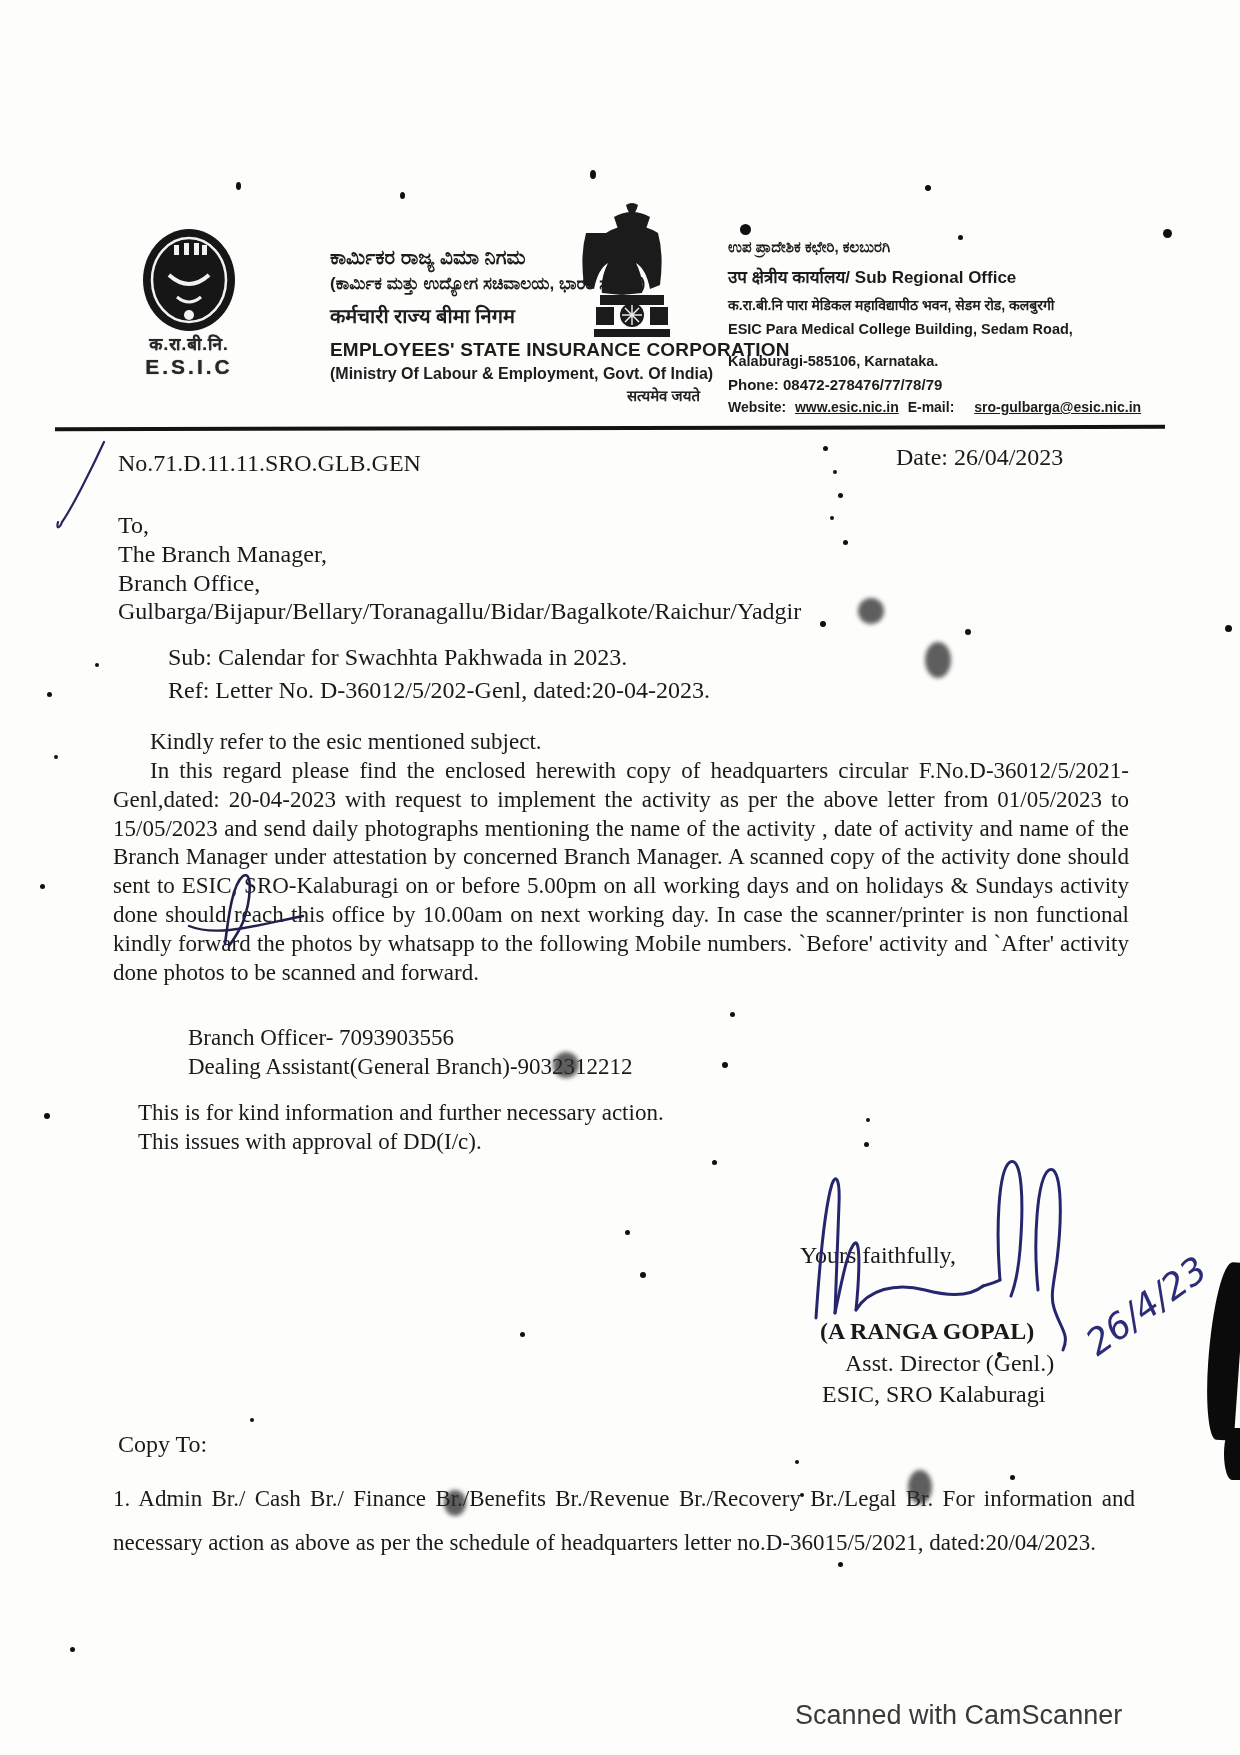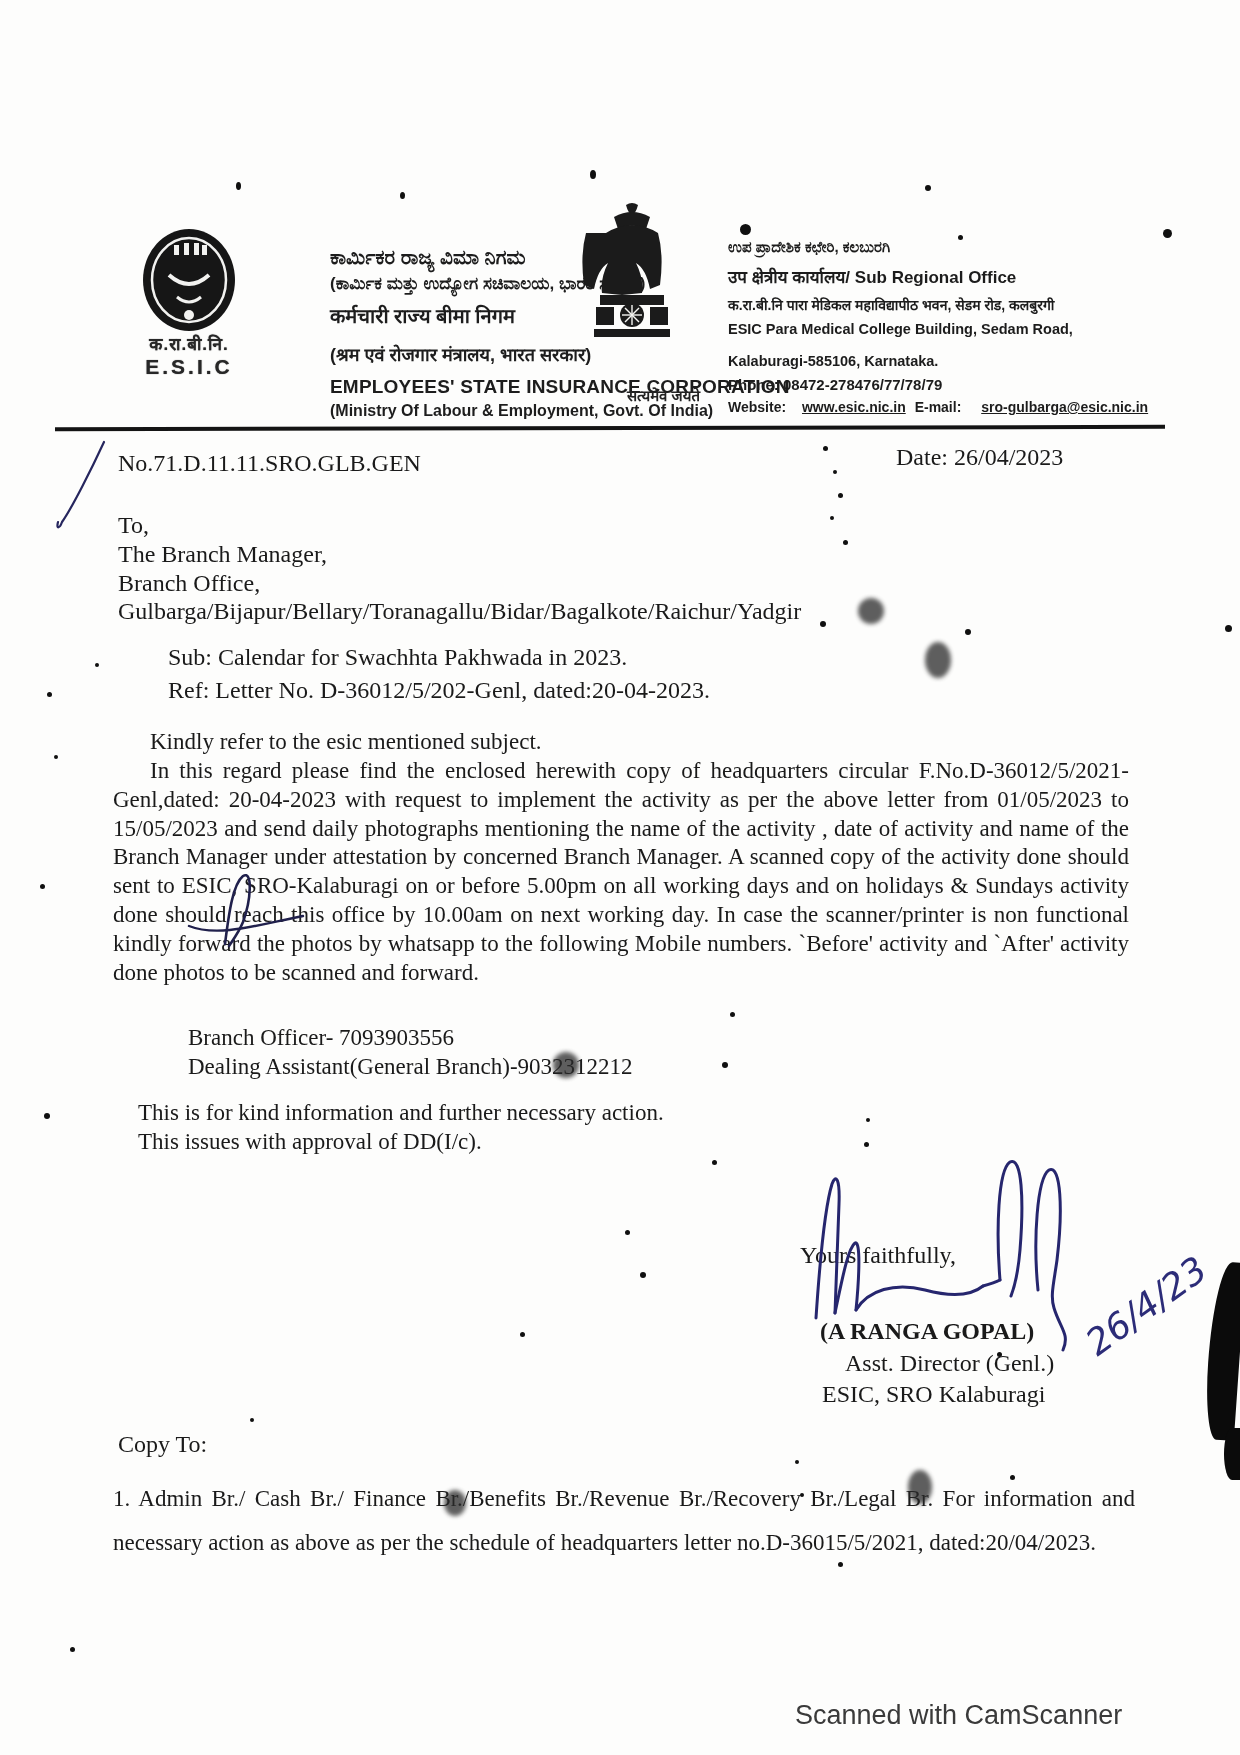--- a/index.html
+++ b/index.html
@@ -72,21 +72,20 @@
   </div>
   <div class="logo-caption">
     <div class="l1">क.रा.बी.नि.</div>
     <div class="l2">E.S.I.C</div>
   </div>
 
   <div class="org-left">
     <div class="ol-kn1">ಕಾರ್ಮಿಕರ ರಾಜ್ಯ ವಿಮಾ ನಿಗಮ</div>
     <div class="ol-kn2">(ಕಾರ್ಮಿಕ ಮತ್ತು ಉದ್ಯೋಗ ಸಚಿವಾಲಯ, ಭಾರತ ಸರ್ಕಾರ)</div>
     <div class="ol-hi1">कर्मचारी राज्य बीमा निगम</div>
-    <div class="ol-hi2">(श्रम एवं रोजगार मंत्रालय, भारत सरकार)</div>
     <div class="ol-en1">EMPLOYEES' STATE INSURANCE CORPORATION</div>
     <div class="ol-en2">(Ministry Of Labour &amp; Employment, Govt. Of India)</div>
   </div>
 
   <div class="emblem">
     <svg width="112" height="150" viewBox="0 0 112 150">
       <g fill="#1b1b1b">
         <path d="M50 2 q6 -4 12 0 q-2 8 -6 10 q-4 -2 -6 -10z"></path>
         <path d="M38 14 q18 -10 36 0 l-4 12 q-14 -7 -28 0 z"></path>
         <path d="M30 30 q26 -16 52 0 q6 22 2 52 l-10 4 q-4 -20 -14 -26 q8 16 6 30 l-20 2 l-20 -2 q-2 -14 6 -30 q-10 6 -14 26 l-10 -4 q-4 -30 2 -52z"></path>
@@ -107,21 +106,21 @@
 
   <div class="office-right">
     <div class="or-kn">ಉಪ ಪ್ರಾದೇಶಿಕ ಕಛೇರಿ, ಕಲಬುರಗಿ</div>
     <div class="or-title">उप क्षेत्रीय कार्यालय/ Sub Regional Office</div>
     <div class="or-hiaddr">क.रा.बी.नि पारा मेडिकल महाविद्यापीठ भवन, सेडम रोड, कलबुरगी</div>
     <div class="or-a1">ESIC Para Medical College Building, Sedam Road,</div>
     <div class="or-a2">Kalaburagi-585106, Karnataka.</div>
     <div class="or-ph">Phone: 08472-278476/77/78/79</div>
     <div class="or-web">
       <span>Website:</span>
-      <span class="u" style="margin-left: 12px; text-align: center;">www.esic.nic.in</span>
+      <span class="u" style="margin-left: 5px; text-align: center;">www.esic.nic.in</span>
       <span style="margin-left: 5px;">E-mail:</span>
       <span class="u" style="margin-left: 16px;">sro-gulbarga@esic.nic.in</span>
     </div>
   </div>
 
   <div class="rule"></div>
 
   <div class="abs serif24" style="left:118px;top:450px;">No.71.D.11.11.SRO.GLB.GEN</div>
   <div class="abs serif24" style="left:896px;top:444px;">Date: 26/04/2023</div>
 

